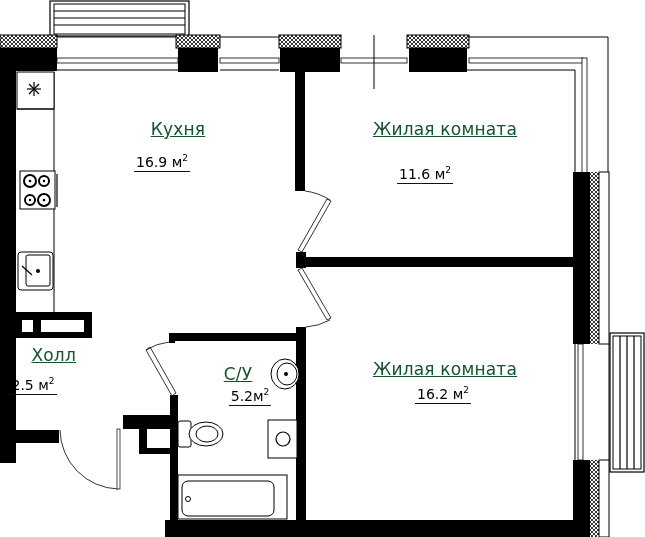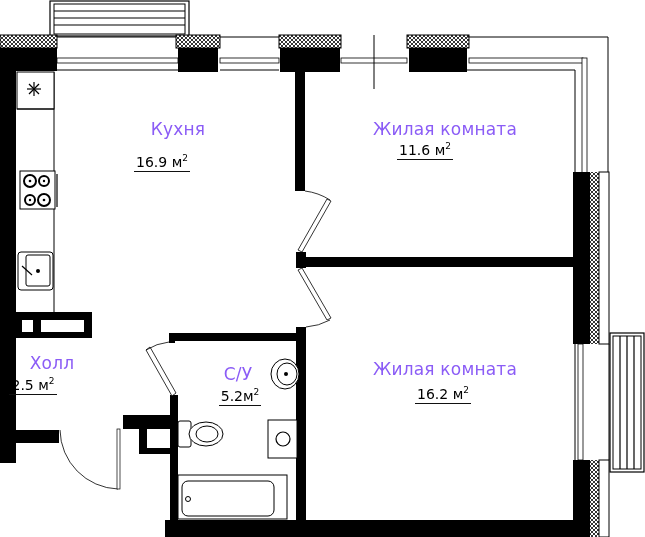--- a/index.html
+++ b/index.html
@@ -1,18 +1,18 @@
 <!DOCTYPE html>
 <html><head>
 <meta charset="utf-8">
 <style>
   html, body { margin: 0; padding: 0; background: #ffffff; }
   body { width: 645px; height: 537px; position: relative; overflow: hidden; font-family: "DejaVu Sans", sans-serif; }
   #plan { position: absolute; left: 0; top: 0; width: 645px; height: 537px; }
-  .label { position: absolute; color: #8b5cf6; text-align: center; white-space: nowrap; letter-spacing: 0.2px; }
+  .label { position: absolute; color: #14532d; text-align: center; white-space: nowrap; letter-spacing: 0.2px; text-decoration: underline; }
   .room-name { font-size: 17px; font-family: "DejaVu Sans", sans-serif; }
   .room-area { font-size: 14px; border-bottom: 1.5px solid #111; padding: 0 2px 1px 2px; display: inline-block; }
   .area-wrap { position: absolute; text-align: center; }
   sup { font-size: 9px; vertical-align: 6px; }
 </style>
 </head>
 <body>
 
 <svg id="plan" viewBox="0 0 645 537" xmlns="http://www.w3.org/2000/svg">
   <defs>
@@ -163,30 +163,30 @@
     <circle cx="188" cy="499" r="2.5" fill="#fff" stroke="#000" stroke-width="1"></circle>
   </g>
 </svg>
 
 <div class="label room-name" style="left:138px; top:119px; width:80px;">Кухня</div>
 <div class="area-wrap" style="left:122px; top:152px; width:80px;">
   <span class="room-area"><span>16.9 м</span><sup>2</sup></span>
 </div>
 
 <div class="label room-name" style="left:355px; top:119px; width:180px;">Жилая комната</div>
-<div class="area-wrap" style="left:385px; top:140px; width:80px;">
+<div class="area-wrap" style="left:385px; top:164px; width:80px;">
   <span class="room-area"><span>11.6 м</span><sup>2</sup></span>
 </div>
 
 <div class="label room-name" style="left:355px; top:359px; width:180px;">Жилая комната</div>
 <div class="area-wrap" style="left:403px; top:384px; width:80px;">
   <span class="room-area"><span>16.2 м</span><sup>2</sup></span>
 </div>
 
 <div class="label room-name" style="left:208px; top:364px; width:60px;">С/У</div>
-<div class="area-wrap" style="left:210px; top:386px; width:60px;text-align:center;">
+<div class="area-wrap" style="left:220px; top:386px; width:60px;text-align:center;">
   <span class="room-area"><span>5.2м</span><sup>2</sup></span>
 </div>
 
-<div class="label room-name" style="left:16px; top:353px; width:60px; text-align:center; padding-left:6px;">Холл</div>
+<div class="label room-name" style="left:16px; top:345px; width:60px; text-align:right; ">Холл</div>
 <div class="area-wrap" style="left:1px; top:375px; width:64px;">
   <span class="room-area"><span>2.5 м</span><sup>2</sup></span>
 </div>
 
 </body></html>

